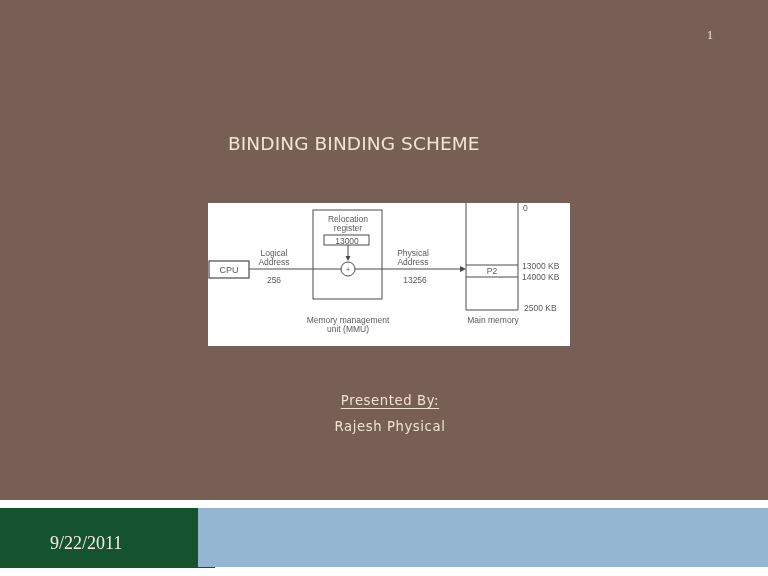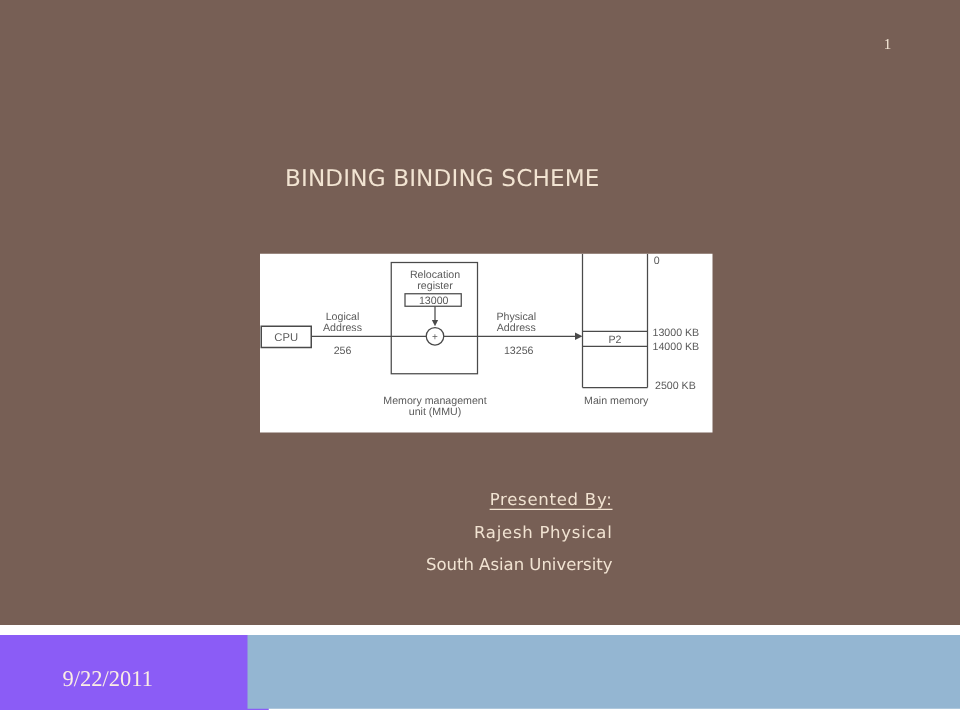--- a/index.html
+++ b/index.html
@@ -23,29 +23,29 @@
     }
     .diagram {
       position:absolute; left:208px; top:203px; width:362px; height:143px;
       background:#ffffff;
     }
     .diagram svg { display:block; }
     .diagram text {
       font-family:"Liberation Sans", sans-serif; fill:#5a5a5a;
     }
     .presenter {
-      position:absolute; left:290px; top:388px; width:200px; text-align:right;
+      position:absolute; left:290px; top:388px; width:200px; text-align:center;
       font-family:"DejaVu Sans", sans-serif; font-size:13.2px; color:#f1e3d2;
       line-height:26px;
     }
     .presenter .heading { text-decoration:underline; text-underline-offset:3px; letter-spacing:0.6px; }
     .presenter .name { letter-spacing:0.6px; }
     .footer-date {
       position:absolute; left:0; top:508px; width:215px; height:60px;
-      background:#8b5cf6;
+      background:#14532d;
     }
     .footer-date span {
       position:absolute; left:50px; top:25px;
       font-family:"Liberation Serif", serif; font-size:18px; color:#fbeee4;
     }
     .footer-bar {
       position:absolute; left:198px; top:508px; width:570px; height:59px;
       background:#94B6D2;
     }
   </style>
@@ -104,19 +104,18 @@
 
     <text x="140" y="120" font-size="8.5" text-anchor="middle">Memory management</text>
     <text x="140" y="129" font-size="8.5" text-anchor="middle">unit (MMU)</text>
     <text x="285" y="120" font-size="8.5" text-anchor="middle">Main memory</text>
   </svg>
 </div>
 
 <div class="presenter">
   <div class="heading">Presented By:</div>
   <div class="name">Rajesh Physical</div>
-  <div class="inst">South Asian University</div>
 </div>
 
 <div class="footer-date">
   <span>9/22/2011</span>
 </div>
 <div class="footer-bar"></div>
 
 </body></html>

